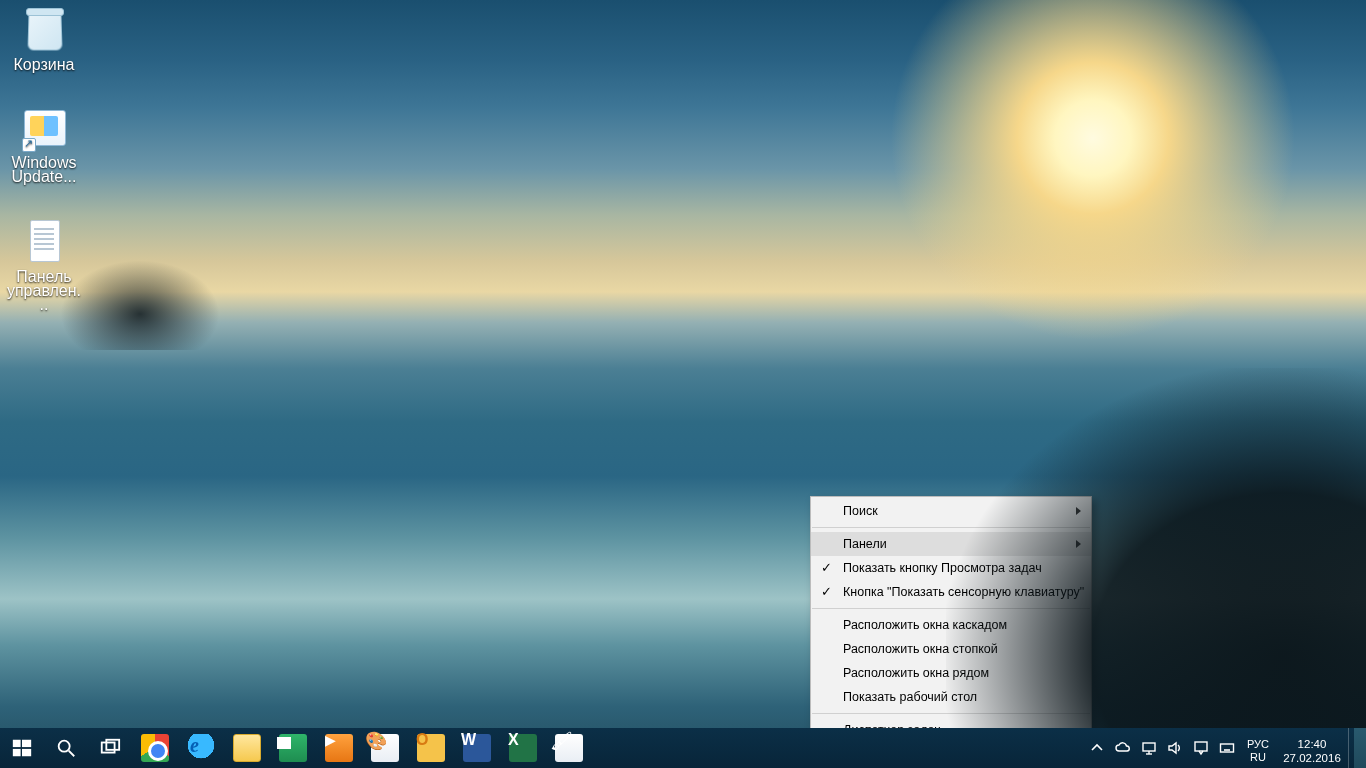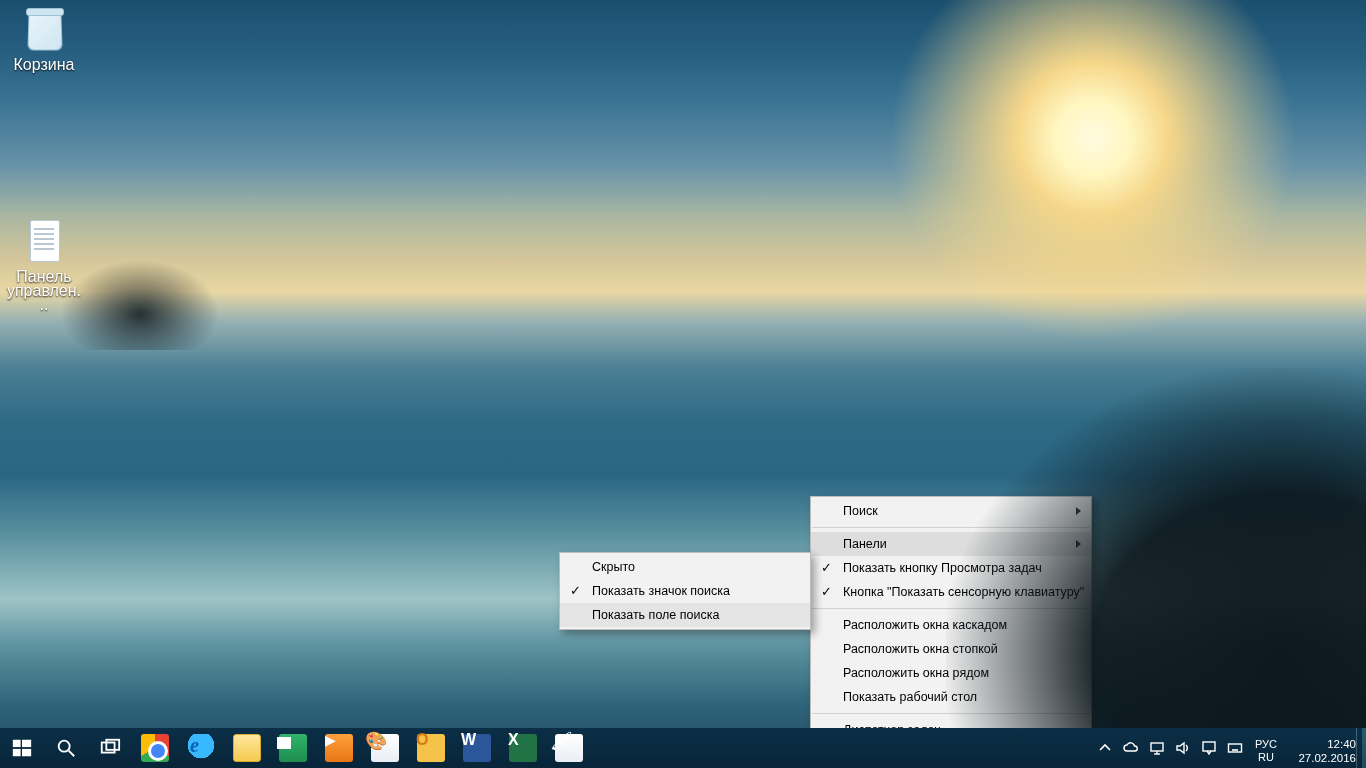--- a/index.html
+++ b/index.html
@@ -72,33 +72,33 @@
 .menu .item.highlight { background:#dddddd; }
 .menu .sep { height:1px; background:#d0d0d0; margin:4px 1px; }
 .menu .chk::before { content:"✓"; position:absolute; left:10px; top:0; font-size:13px; }
 .menu .sub::after { content:""; position:absolute; right:10px; top:8px; width:0;height:0;
   border-left:5px solid #3a3a3a; border-top:4px solid transparent; border-bottom:4px solid transparent;}
 
 .menu-main   { left:810px; top:496px; width:282px; }
 .menu-search { left:559px; top:552px; width:252px; }
 
 
-.taskbar { position:absolute; left:0; right:4px; bottom:0; height:40px;
+.taskbar { position:absolute; left:0; right:12px; bottom:0; height:40px;
   background:linear-gradient(#0b2f47,#082539); display:flex; align-items:center; color:#fff; }
 .tb-left { display:flex; align-items:center; height:100%; }
 .tb-btn  { width:44px; height:40px; display:flex; align-items:center; justify-content:center; position:relative; }
 .tb-btn svg, .tb-btn .ic { width:22px; height:22px; }
 .tb-btn.app { width:46px; }
 .tb-btn.app .ic { width:28px; height:28px; border-radius:3px; }
 
 .tb-right { margin-left:auto; display:flex; align-items:center; height:100%; }
 .tray-ic  { width:26px; height:40px; display:flex; align-items:center; justify-content:center; color:#e6eff6; }
 .tray-ic svg { width:16px; height:16px; }
 .lang { width:36px; font-size:11px; text-align:center; line-height:13px; padding-top:6px;}
-.clock { width:72px; font-size:11.5px; text-align:right; line-height:14px; padding-top:5px;}
+.clock { width:72px; font-size:11.5px; text-align:center; line-height:14px; padding-top:5px;}
 .showdesk { width:6px; height:40px; border-left:1px solid rgba(255,255,255,.25); }
 
 
 .ic-chrome  { background:conic-gradient(#ea4335 0 120deg,#34a853 120deg 240deg,#fbbc05 240deg 360deg); border-radius:50%; position:relative;}
 .ic-chrome::after{content:"";position:absolute;left:7px;top:7px;width:14px;height:14px;border-radius:50%;background:#4285f4;border:3px solid #fff;}
 .ic-ie      { background:radial-gradient(circle at 50% 40%,#38b9ff 0 60%,transparent 61%); }
 .ic-ie::after{content:"e";position:absolute;color:#0560b6;font:italic bold 20px Georgia;left:12px;top:6px;}
 .ic-explorer{ background:linear-gradient(#ffe79e,#f6c94f); border:1px solid #d9ab2e;}
 .ic-store   { background:linear-gradient(#2fb56a,#1e8d50);} 
 .ic-store::after{content:"";position:absolute;left:7px;top:9px;width:14px;height:12px;background:#fff;-webkit-mask:linear-gradient(#000,#000);}
@@ -114,20 +114,26 @@
 </head>
 <body>
 
 <div class="desktop">
 
   <div class="dicon recycle-bin" style="left:6px; top:6px;">
     <div class="glyph"></div>
     <div class="lbl">Корзина</div>
   </div>
 
+  <div class="dicon winupdate" style="left:6px; top:104px;">
+    <div class="glyph">
+        <span class="shortcut-arrow"></span>
+      </div>
+    <div class="lbl">Windows Update...</div>
+  </div>
 
   <div class="dicon txtfile" style="left:6px; top:218px;">
     <div class="glyph"></div>
     <div class="lbl">Панель управлен...</div>
   </div>
 
 
 
   <div class="menu menu-main">
     <div class="item sub"><span>Поиск</span></div>
@@ -140,25 +146,20 @@
     <div class="item"><span>Расположить окна стопкой</span></div>
     <div class="item"><span>Расположить окна рядом</span></div>
     <div class="item"><span>Показать рабочий стол</span></div>
     <div class="sep"></div>
     <div class="item"><span>Диспетчер задач</span></div>
     <div class="sep"></div>
     <div class="item chk"><span>Закрепить панель задач</span></div>
 
   </div>
 
-  <div class="menu menu-search">
-    <div class="item"><span>Скрыто</span></div>
-    <div class="item chk"><span>Показать значок поиска</span></div>
-    <div class="item hot"><span>Показать поле поиска</span></div>
-  </div>
 
 </div>
 
 <div class="taskbar">
   <div class="tb-left">
 
     <div class="tb-btn">
       <svg viewBox="0 0 24 24">
           <g fill="#fff">
             <rect x="2" y="3" width="8.5" height="8"></rect>

